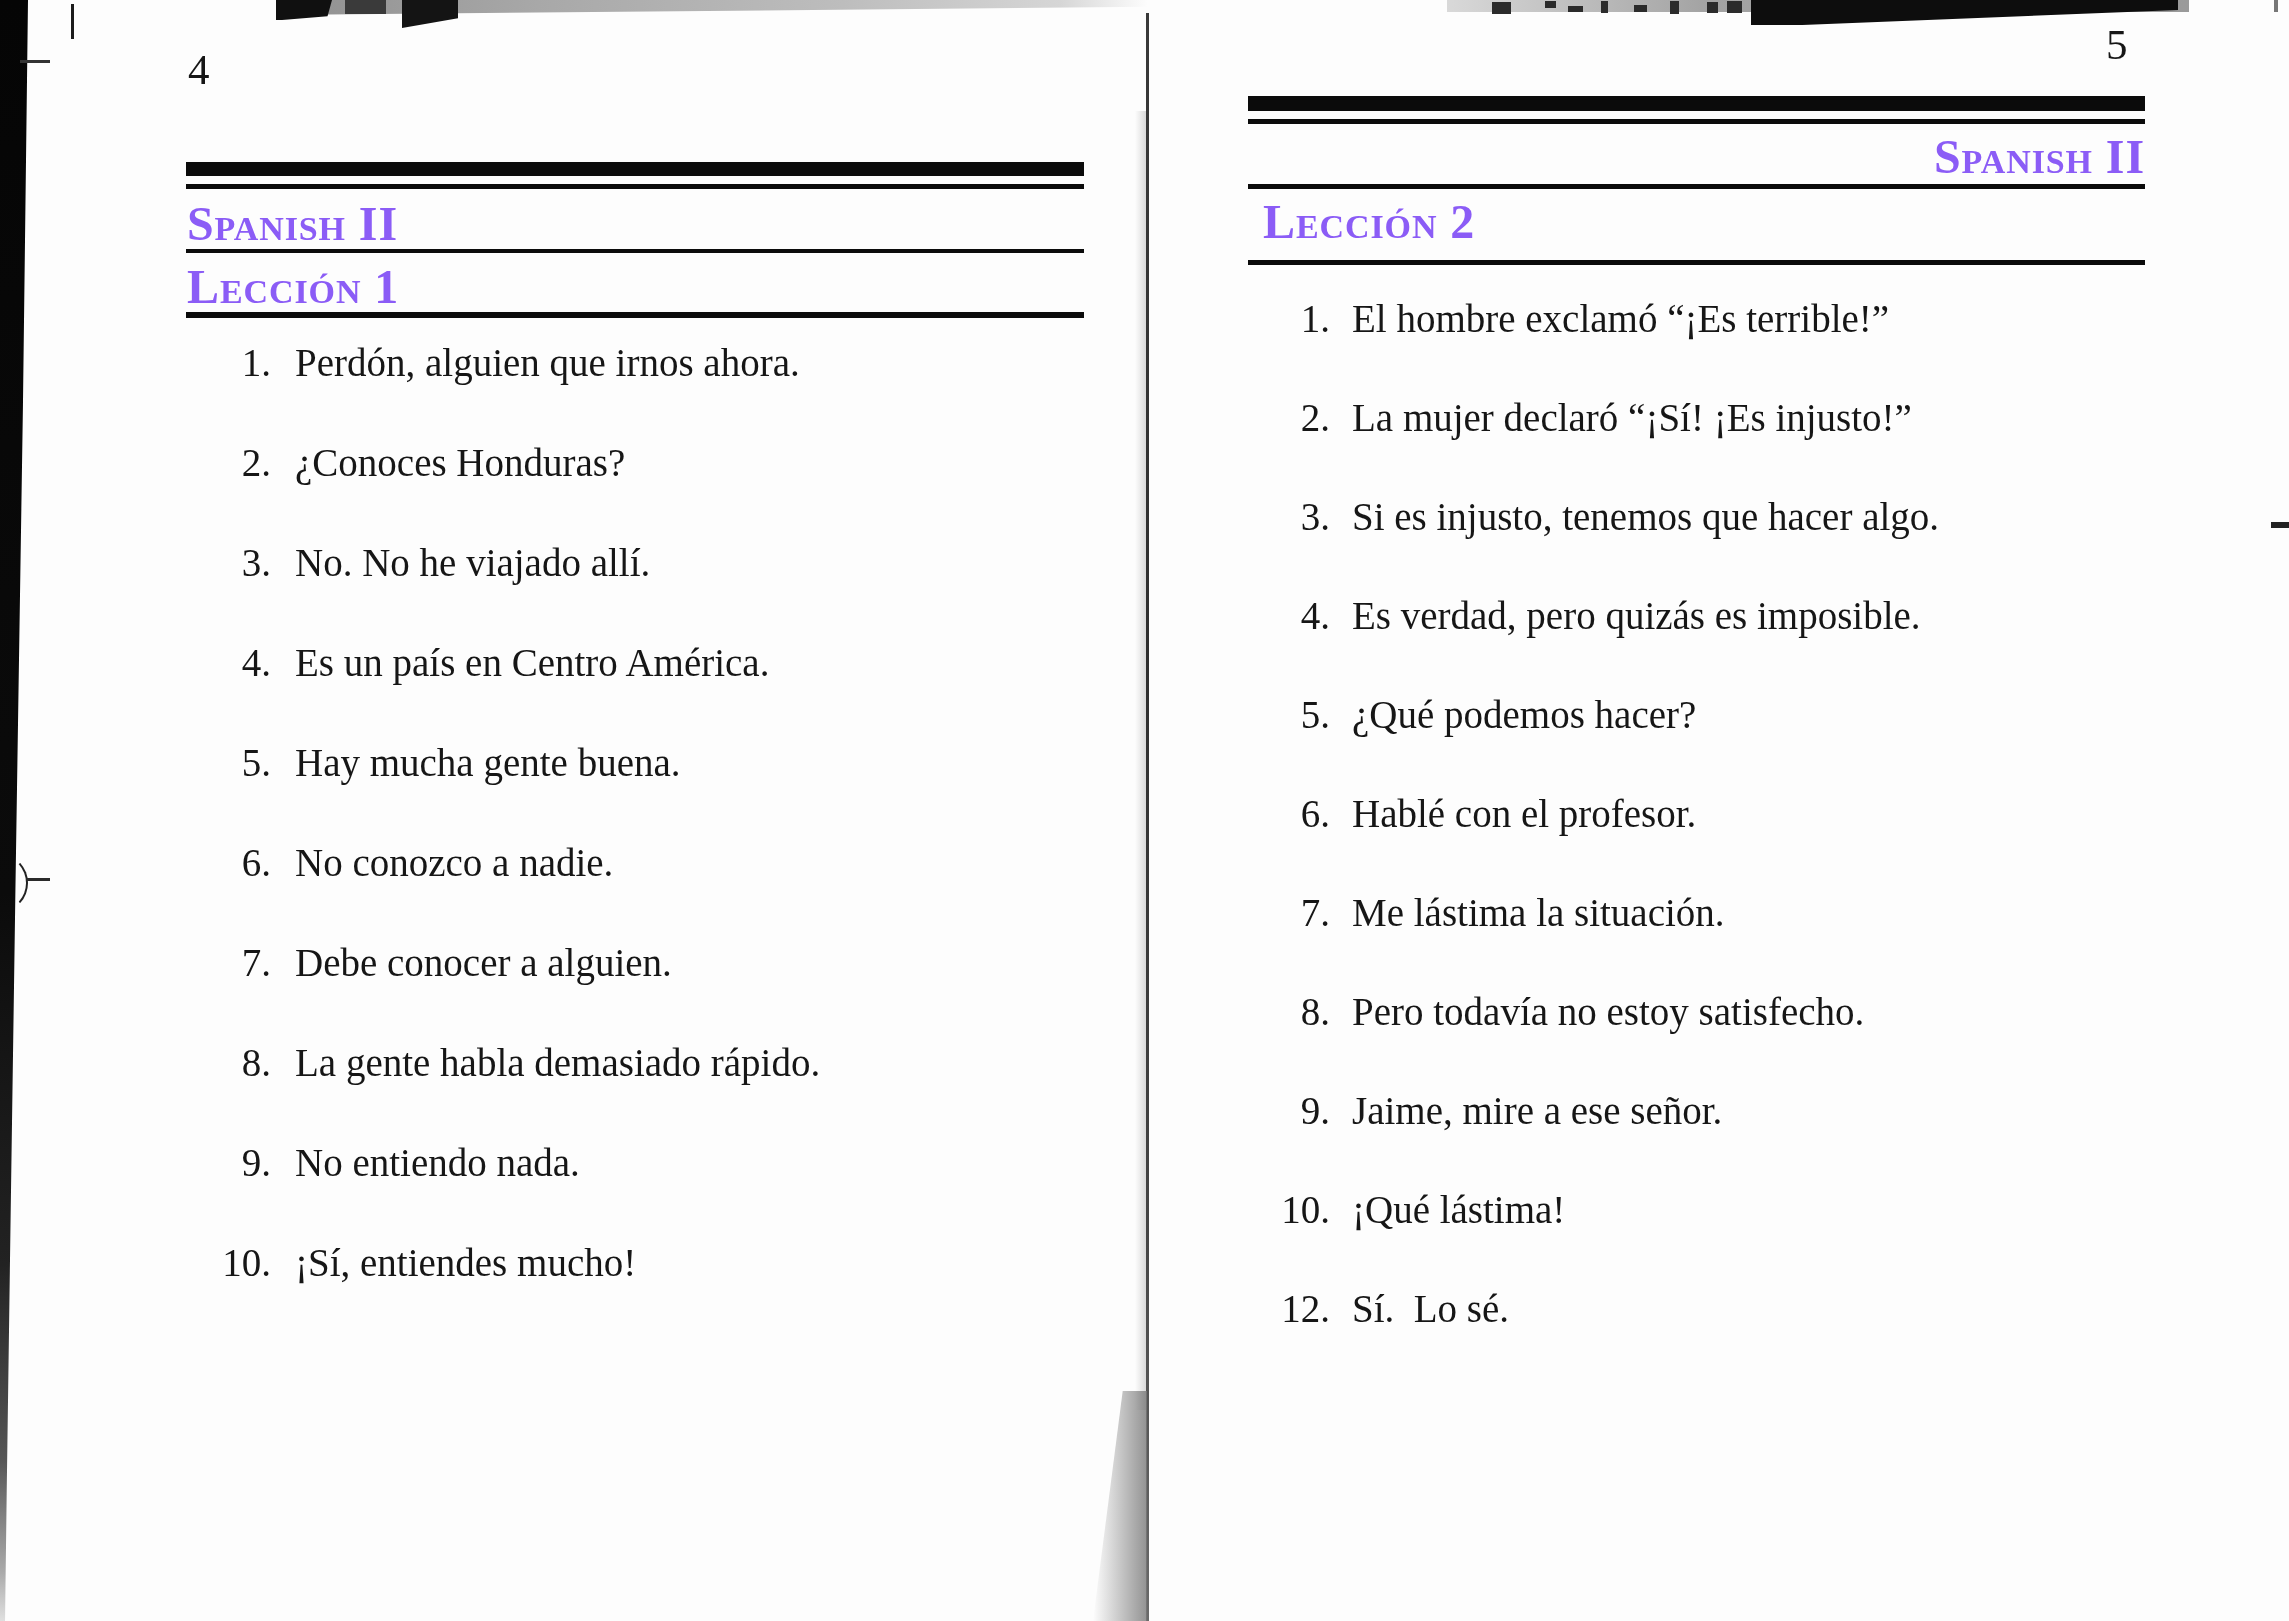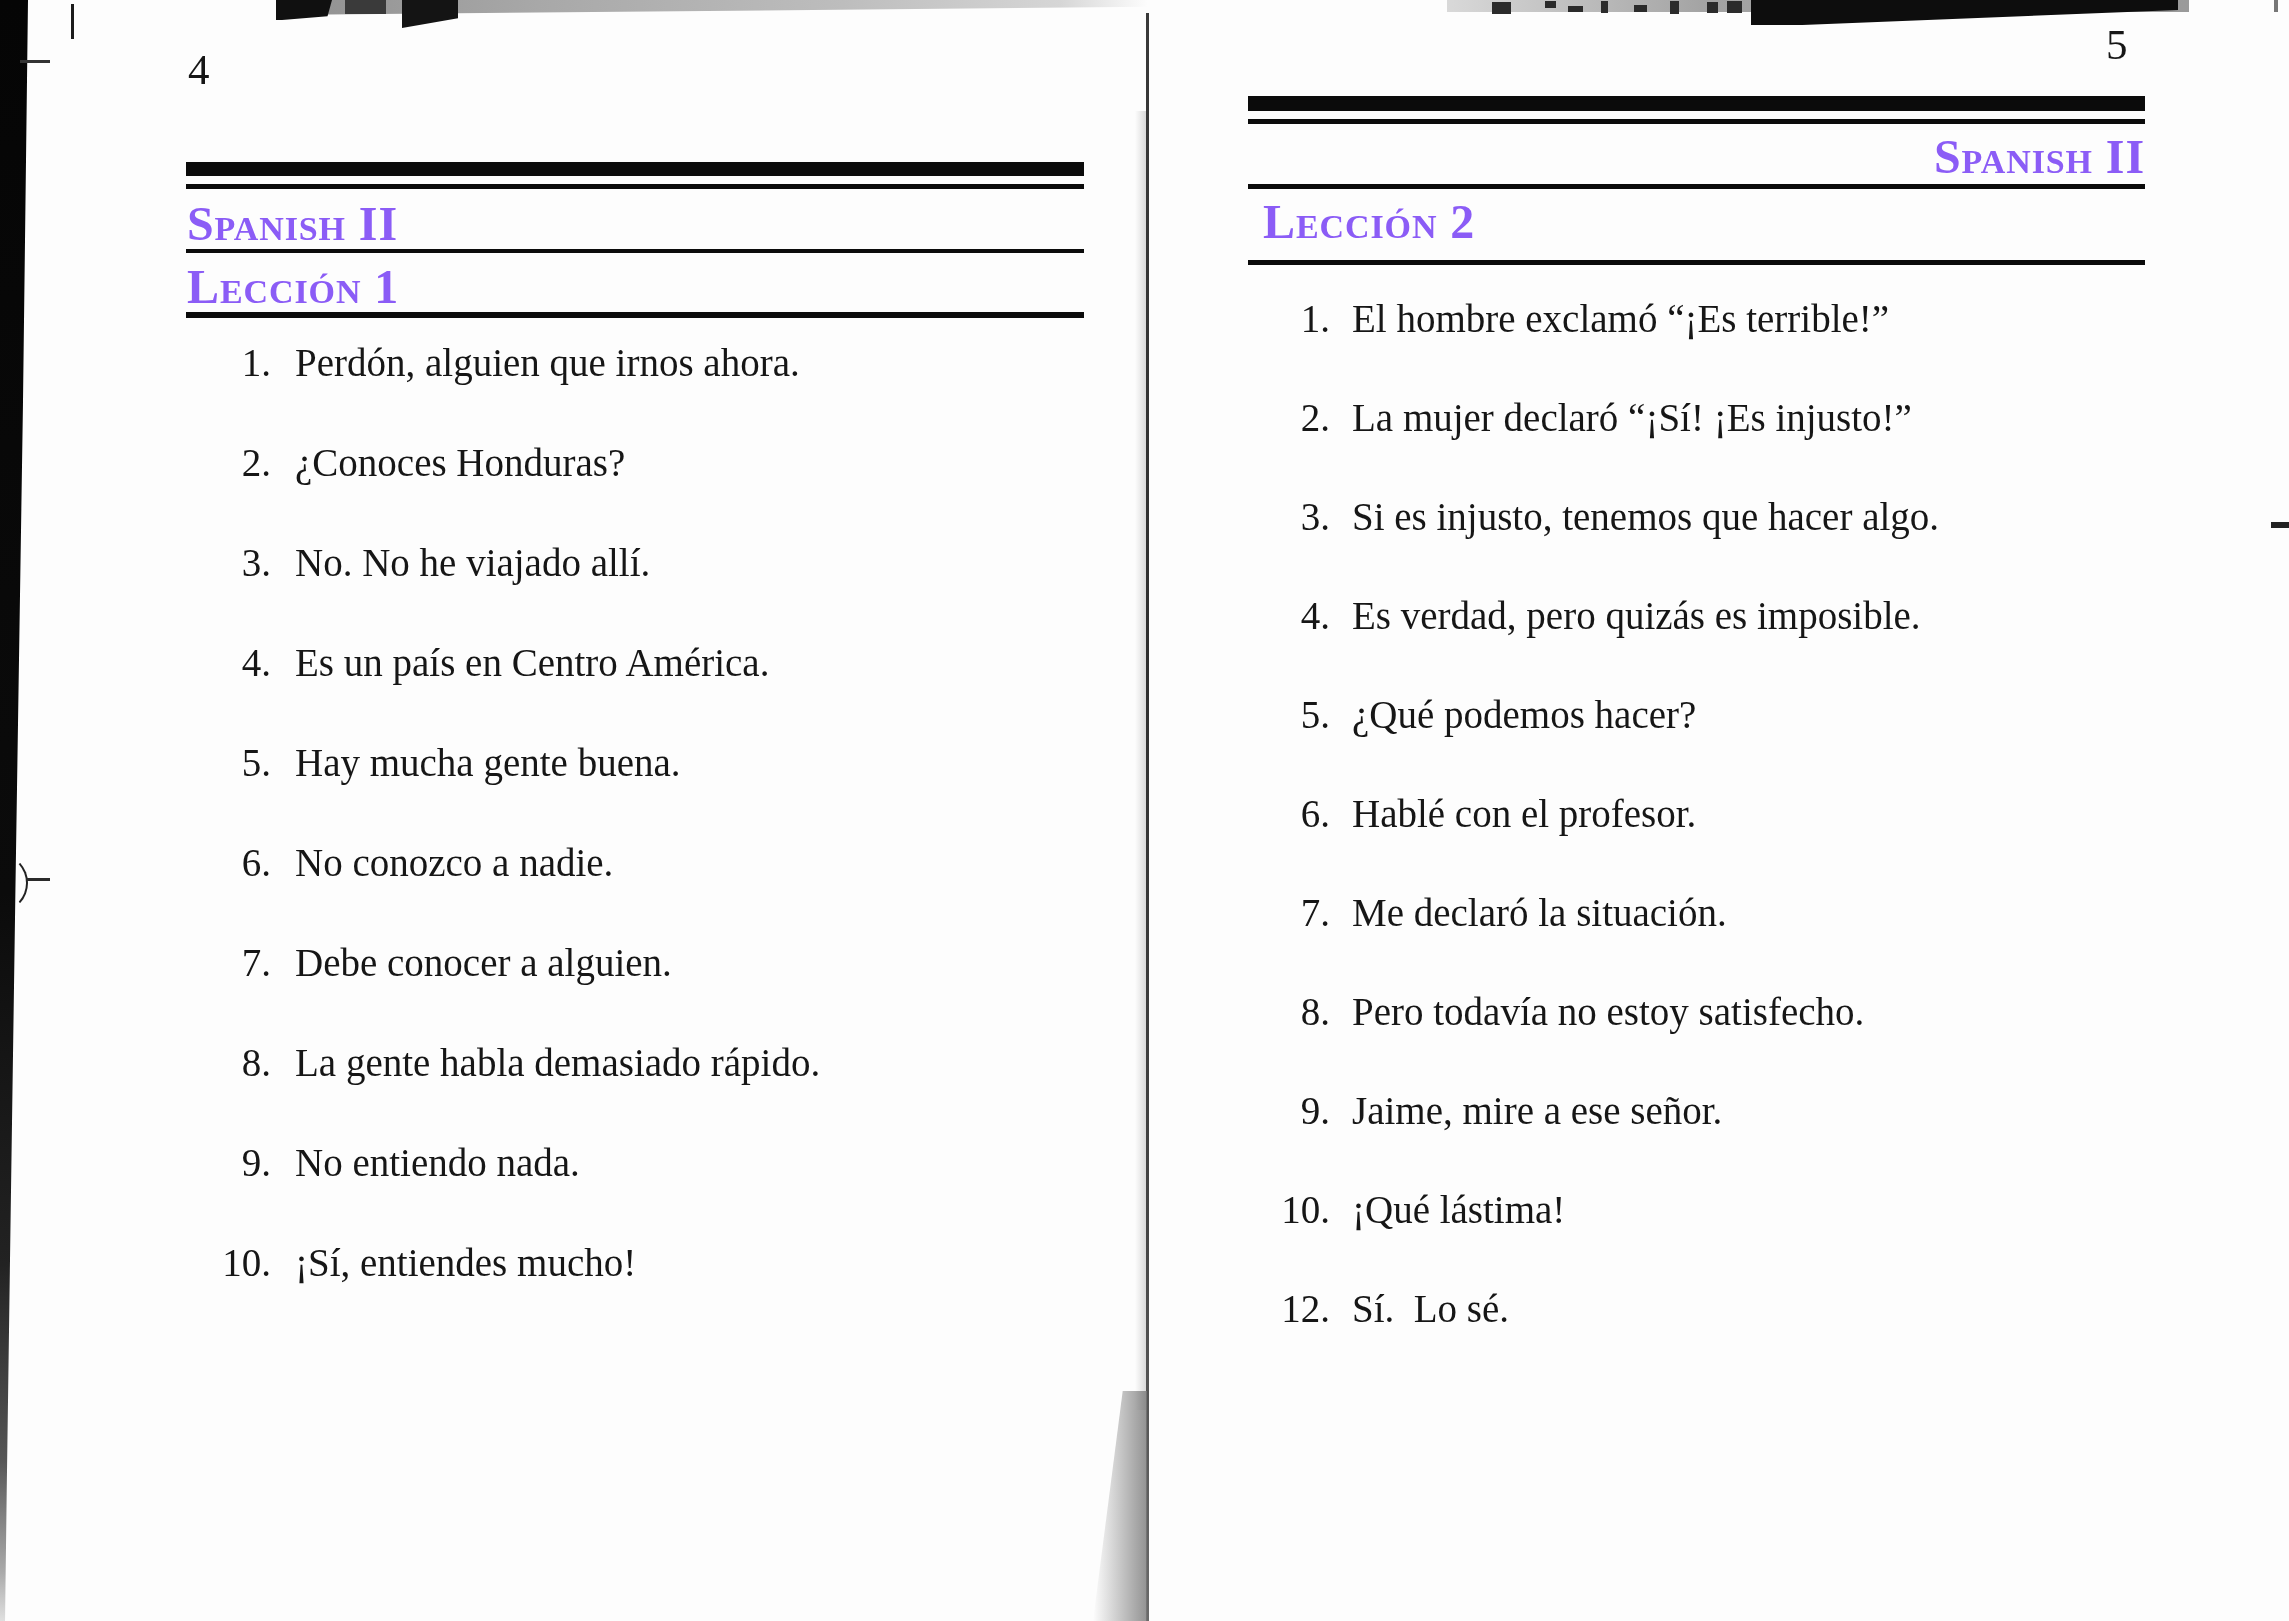--- a/index.html
+++ b/index.html
@@ -228,21 +228,21 @@
           <span class="txt">¿Qué podemos hacer?</span>
         </div>
 
         <div class="item">
           <span class="num">6.</span>
           <span class="txt">Hablé con el profesor.</span>
         </div>
 
         <div class="item">
           <span class="num">7.</span>
-          <span class="txt">Me declaró la situación.</span>
+          <span class="txt">Me lástima la situación.</span>
         </div>
 
         <div class="item">
           <span class="num">8.</span>
           <span class="txt">Pero todavía no estoy satisfecho.</span>
         </div>
 
         <div class="item">
           <span class="num">9.</span>
           <span class="txt">Jaime, mire a ese señor.</span>

